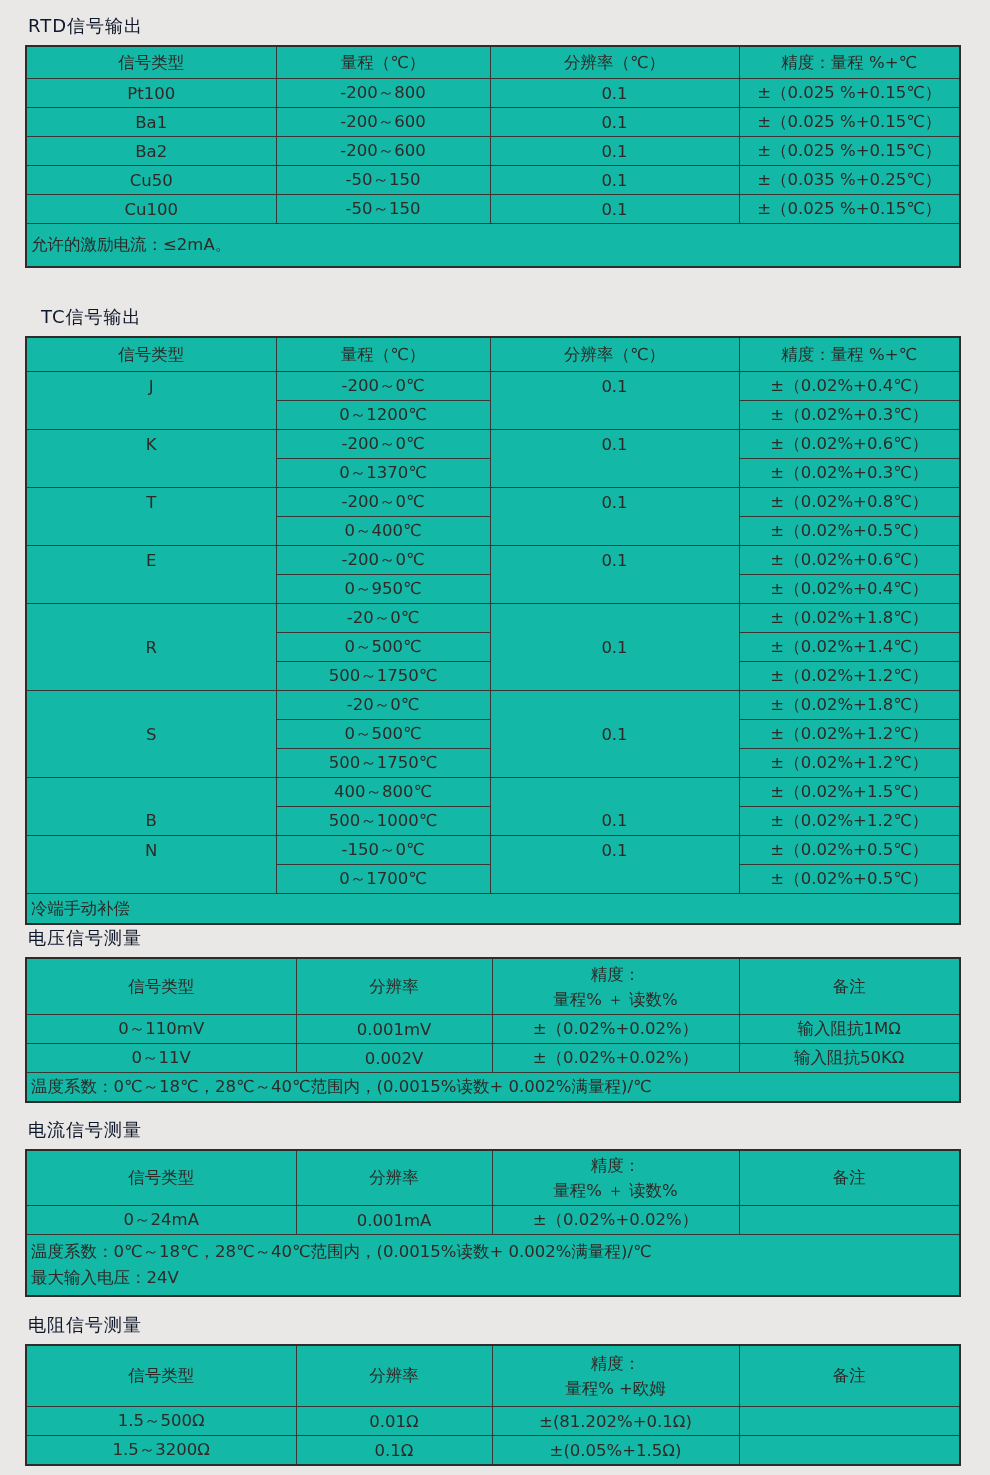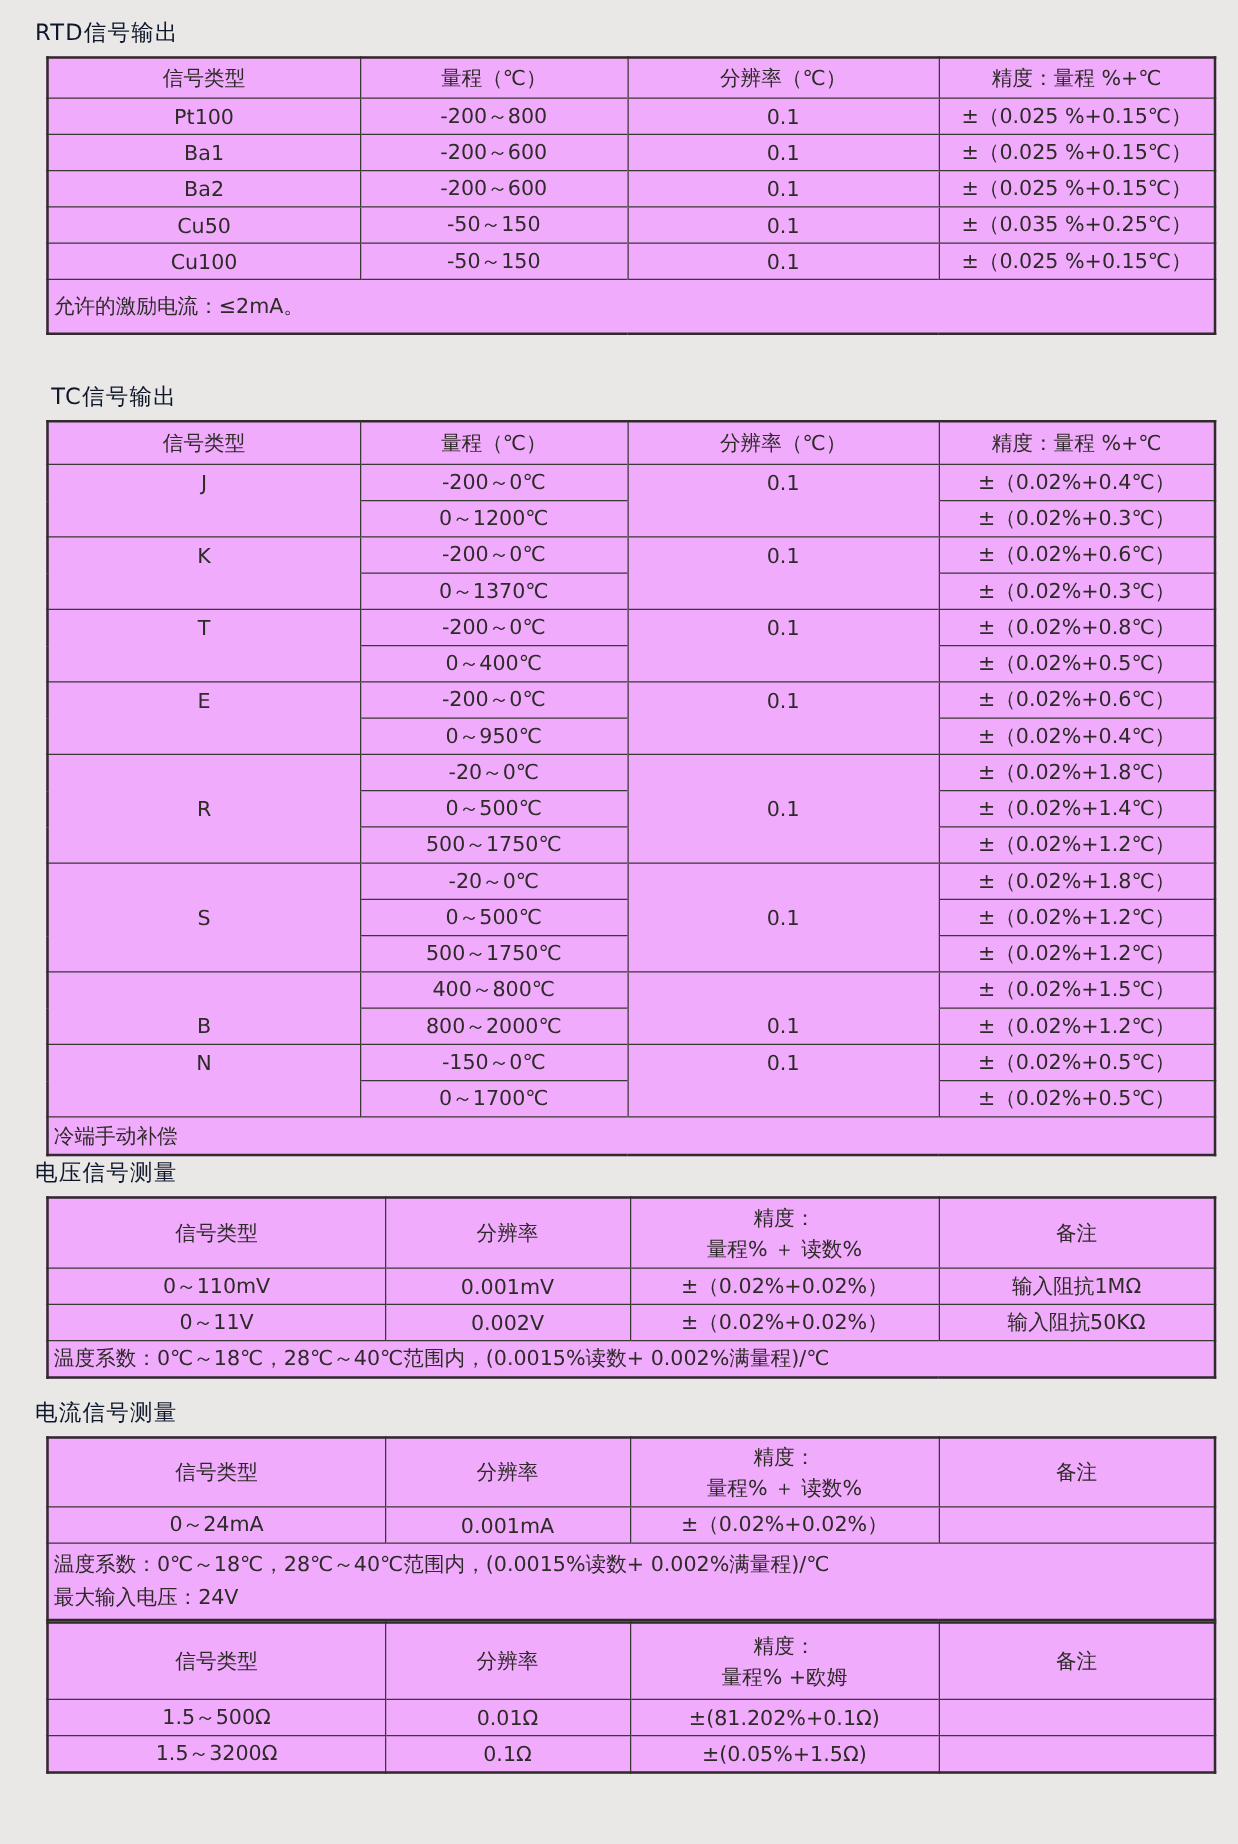--- a/index.html
+++ b/index.html
@@ -16,23 +16,22 @@
     color:#0f172a;
     letter-spacing:1px;
     margin:0 0 7px 3px;
   }
   .t-title.indent{margin-left:16px;}
   table.spec{
     border-collapse:collapse;
     table-layout:fixed;
     width:936px;
     border:2.5px solid #2f2b29;
-    background:#f0abfc;
+    background:#14b8a6;
     font-size:16.5px;
-    margin-left:12px;
   }
   table.spec th, table.spec td{
     text-align:center;
     vertical-align:middle;
     padding:0;
     overflow:hidden;
     white-space:nowrap;
     font-weight:normal;
   }
   
@@ -239,21 +238,21 @@
             <td>±（0.02%+1.2℃）</td>
           </tr>
           <tr class="tc-row gs">
             <td></td>
             <td>400～800℃</td>
             <td></td>
             <td>±（0.02%+1.5℃）</td>
           </tr>
           <tr class="tc-row">
             <td>B</td>
-            <td>800～2000℃</td>
+            <td>500～1000℃</td>
             <td>0.1</td>
             <td>±（0.02%+1.2℃）</td>
           </tr>
           <tr class="tc-row gs">
             <td>N</td>
             <td>-150～0℃</td>
             <td>0.1</td>
             <td>±（0.02%+0.5℃）</td>
           </tr>
           <tr class="tc-row">
@@ -346,20 +345,21 @@
           <td colspan="4">
             <div>温度系数：0℃～18℃，28℃～40℃范围内，(0.0015%读数+ 0.002%满量程)/℃</div>
             <div>最大输入电压：24V</div>
           </td>
         </tr>
       </tfoot>
     </table>
   </section>
 
   <section class="sec-r">
+    <div class="t-title">电阻信号测量</div>
     <table class="spec rmeas">
       <colgroup>
           <col style="width:270px">
           <col style="width:196px">
           <col style="width:247px">
           <col>
         </colgroup>
       <thead>
         <tr>
           <th>信号类型</th>

